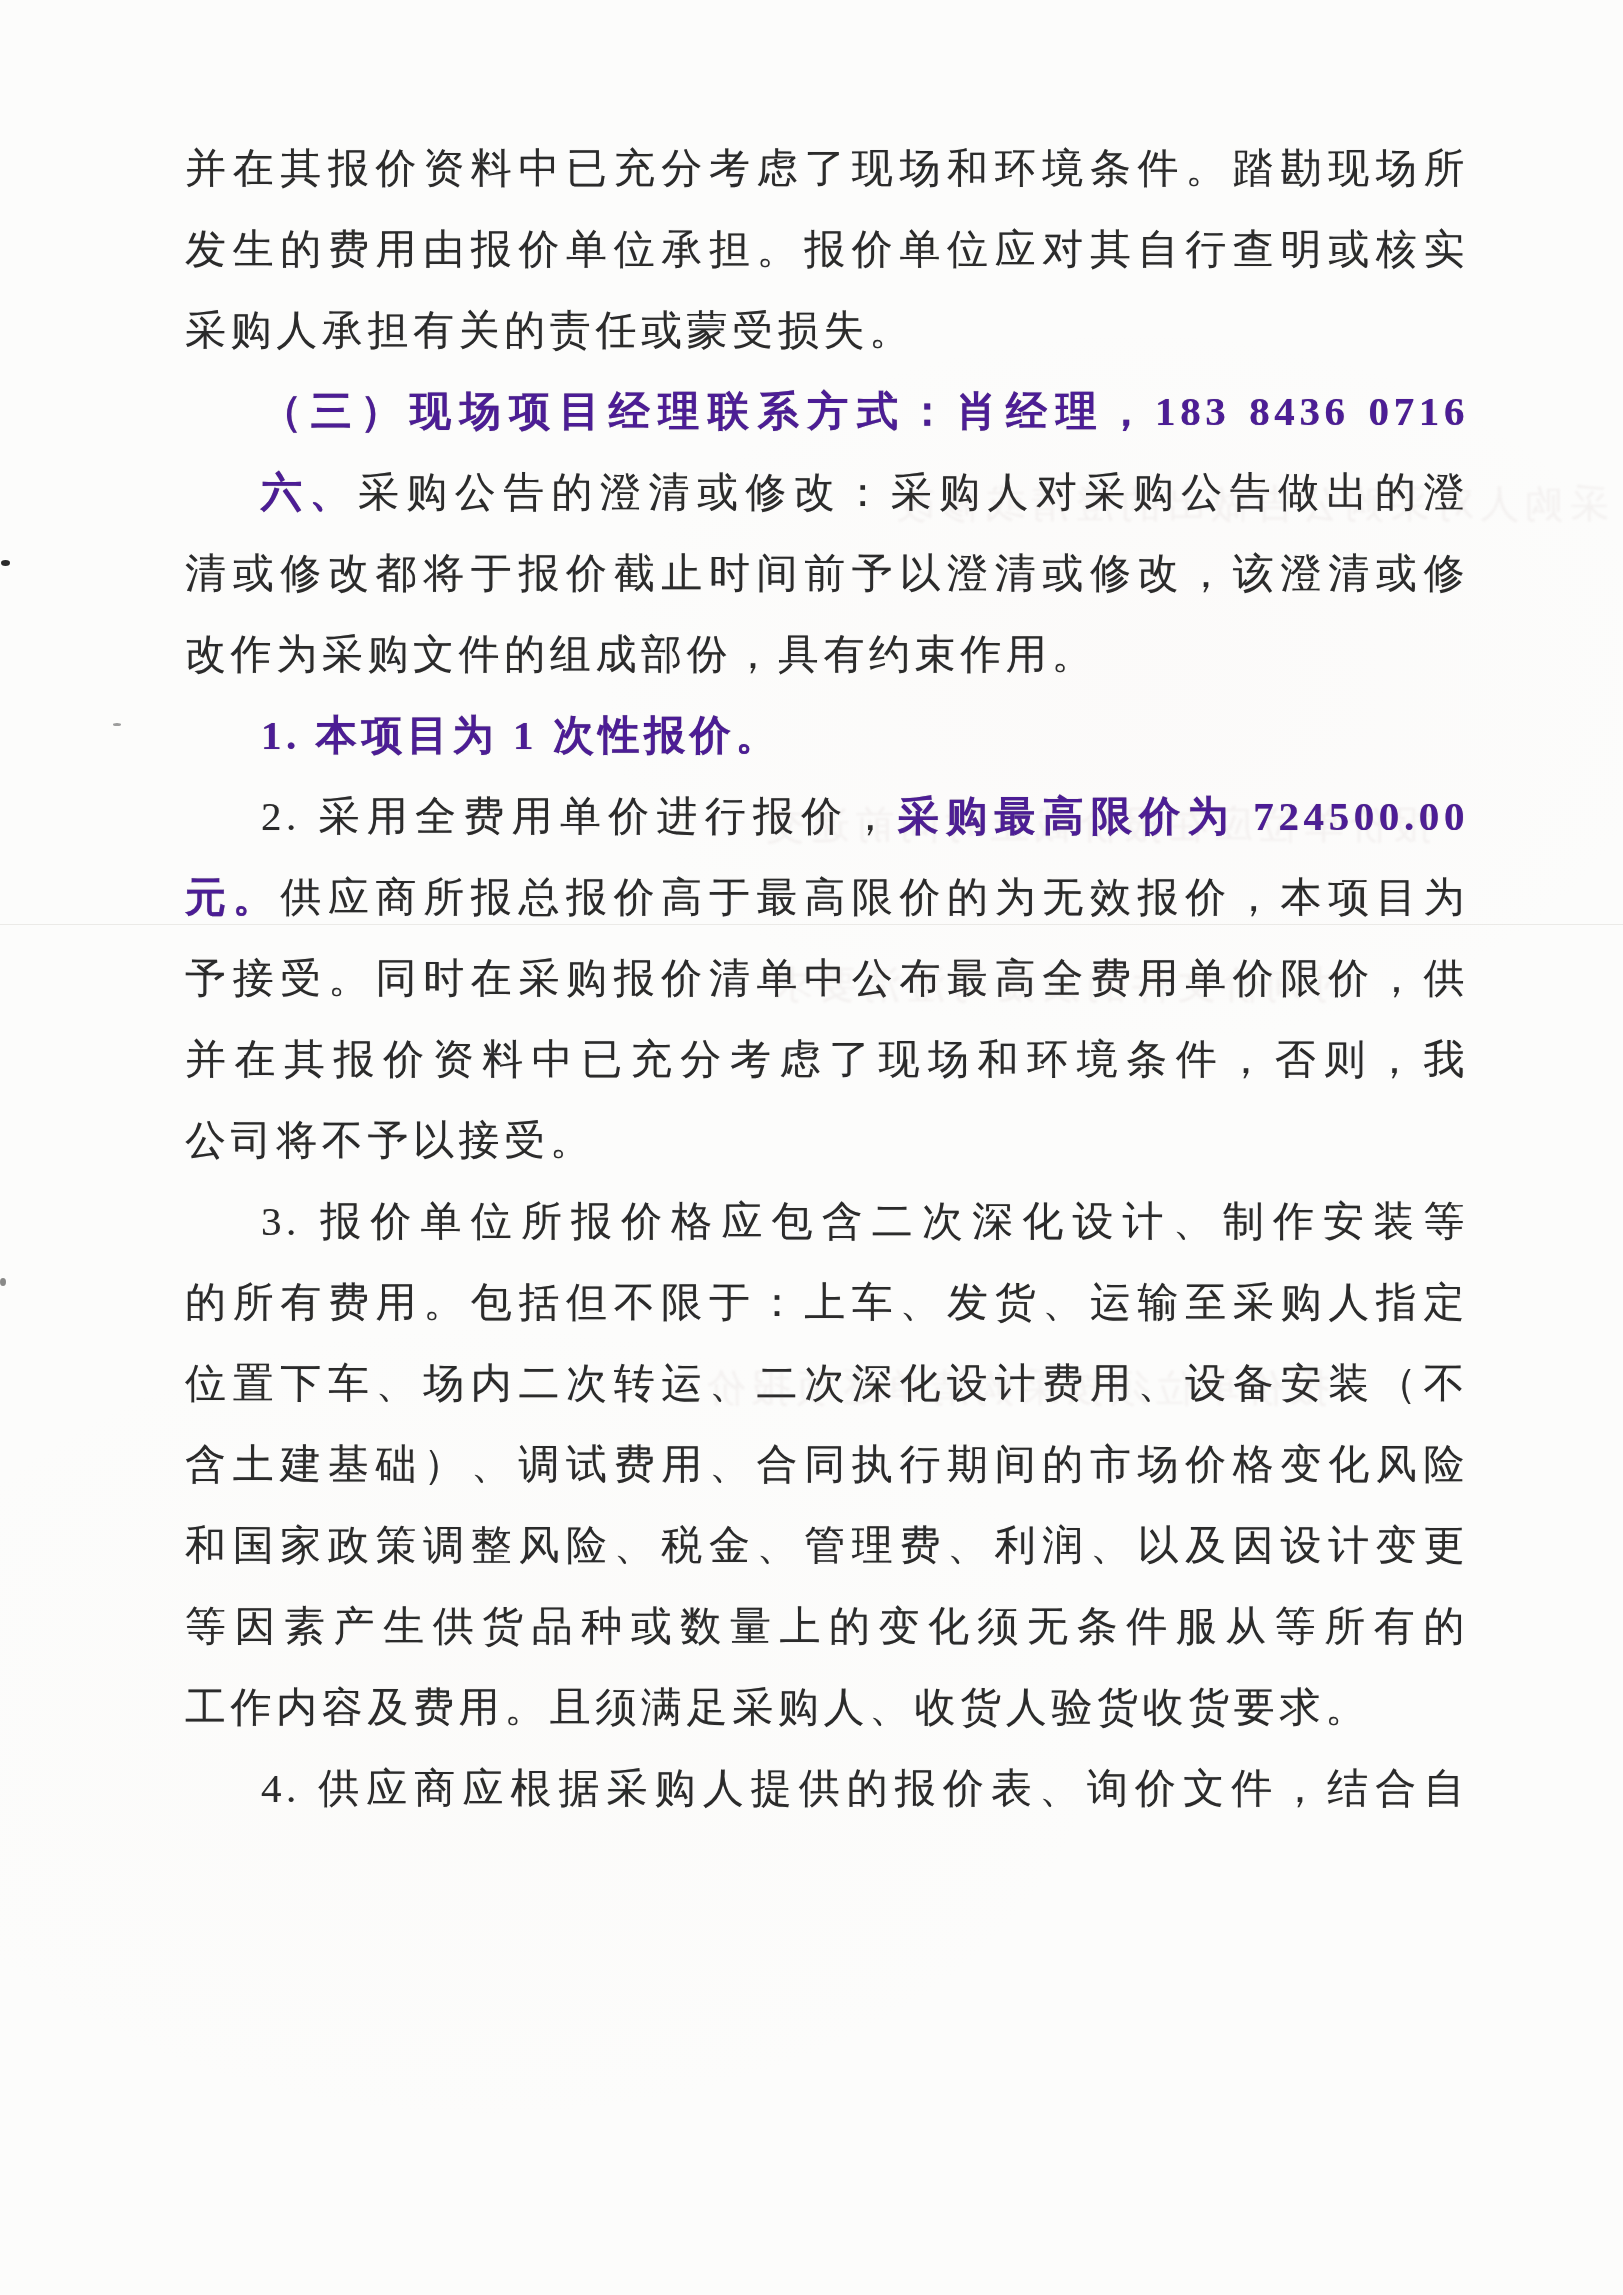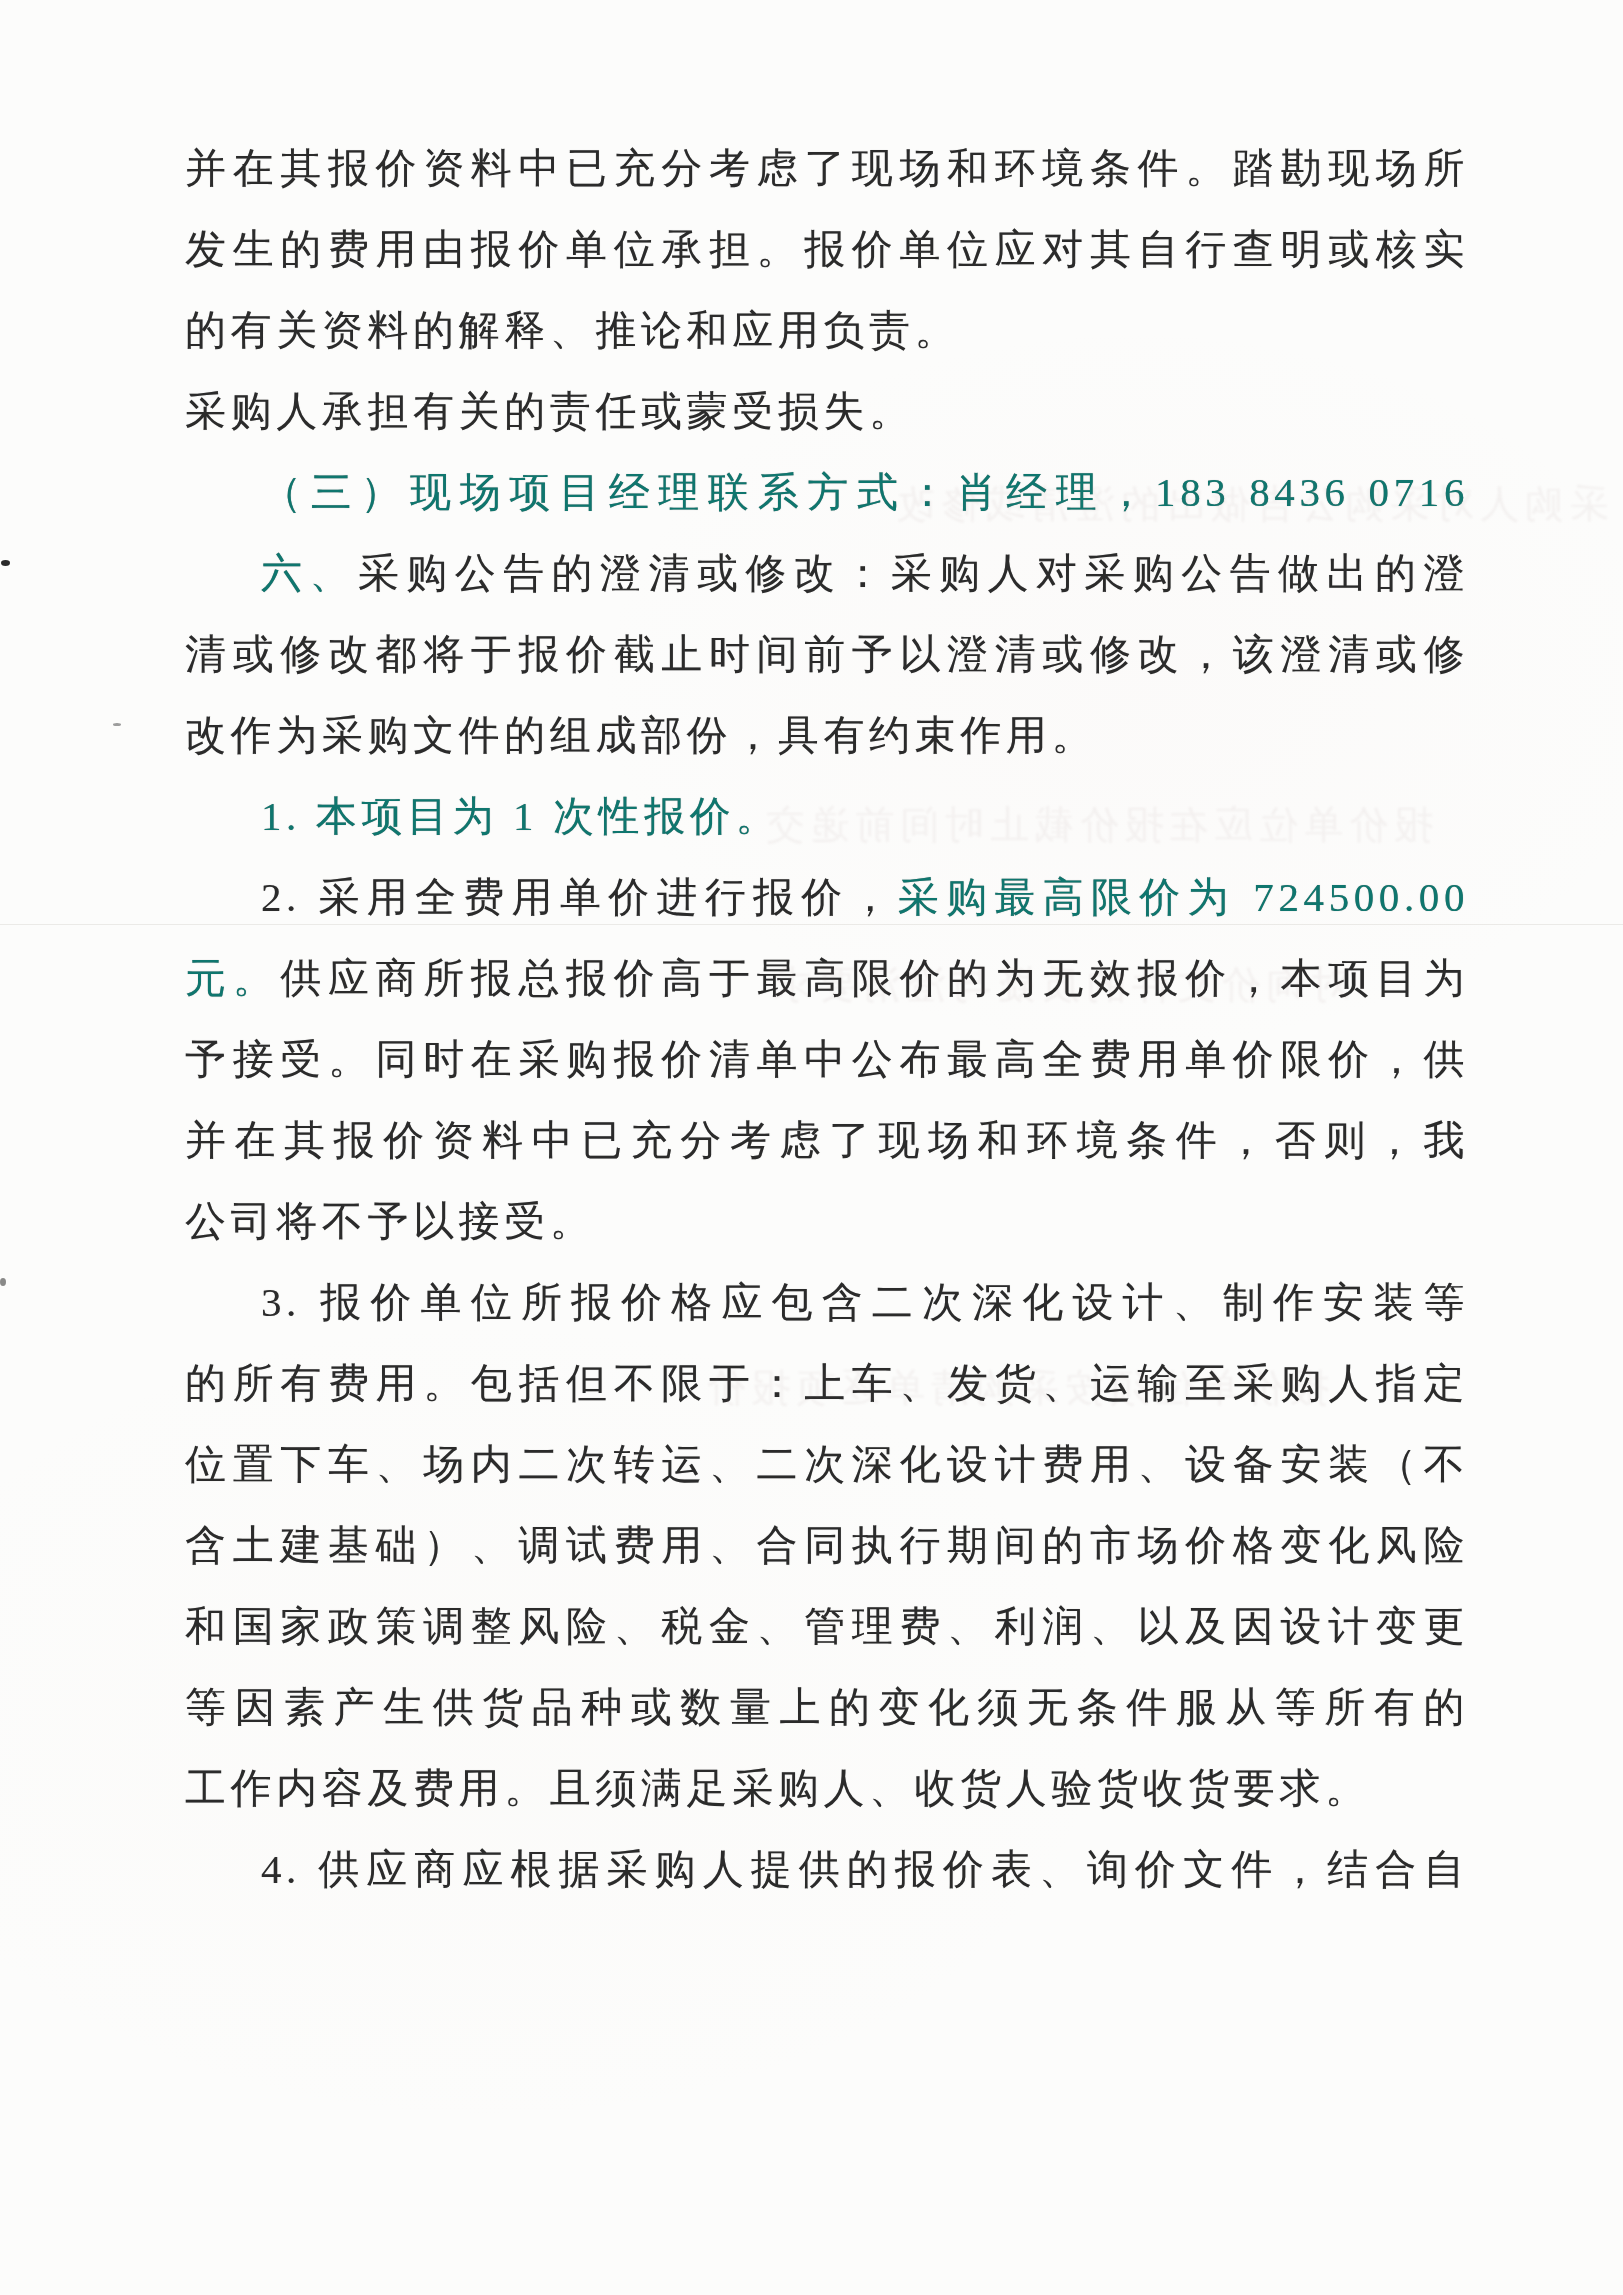--- a/index.html
+++ b/index.html
@@ -35,22 +35,22 @@
     text-shadow:0 0 0.7px rgba(40,40,40,0.35);
     text-align:left;
   }
   .line.indent{ padding-left:76px; }
   .line.justify{
     text-align:justify;
     text-align-last:justify;
     text-justify:inter-character;
   }
   .line .b{
-    font-weight:normal;
-    color:#0f766e;
+    font-weight:bold;
+    color:#4c1d95;
     text-shadow:0 0 0.7px rgba(20,20,20,0.5);
   }
   .crease{
     position:absolute;
     left:0; width:1623px; height:1.3px;
     background:rgba(150,140,130,0.16);
   }
   .ghost{
     position:absolute;
     font-size:39px;
@@ -68,21 +68,20 @@
     border-radius:50%;
   }
 </style>
 </head>
 <body>
 
 <div class="page">
   <div class="doc" id="doc">
       <div class="line justify"><span>并在其报价资料中已充分考虑了现场和环境条件。踏勘现场所</span></div>
       <div class="line justify"><span>发生的费用由报价单位承担。报价单位应对其自行查明或核实</span></div>
-      <div class="line"><span>的有关资料的解释、推论和应用负责。</span></div>
       <div class="line"><span>采购人承担有关的责任或蒙受损失。</span></div>
       <div class="line indent justify"><span class="b">（三）现场项目经理联系方式：肖经理，183 8436 0716</span></div>
       <div class="line indent justify"><span class="b">六、</span><span>采购公告的澄清或修改：采购人对采购公告做出的澄</span></div>
       <div class="line justify"><span>清或修改都将于报价截止时间前予以澄清或修改，该澄清或修</span></div>
       <div class="line"><span>改作为采购文件的组成部份，具有约束作用。</span></div>
       <div class="line indent"><span class="b">1. 本项目为 1 次性报价。</span></div>
       <div class="line indent justify"><span>2. 采用全费用单价进行报价，</span><span class="b">采购最高限价为 724500.00</span></div>
       <div class="line justify"><span class="b">元。</span><span>供应商所报总报价高于最高限价的为无效报价，本项目为</span></div>
       <div class="line justify"><span>予接受。同时在采购报价清单中公布最高全费用单价限价，供</span></div>
       <div class="line justify"><span>并在其报价资料中已充分考虑了现场和环境条件，否则，我</span></div>

